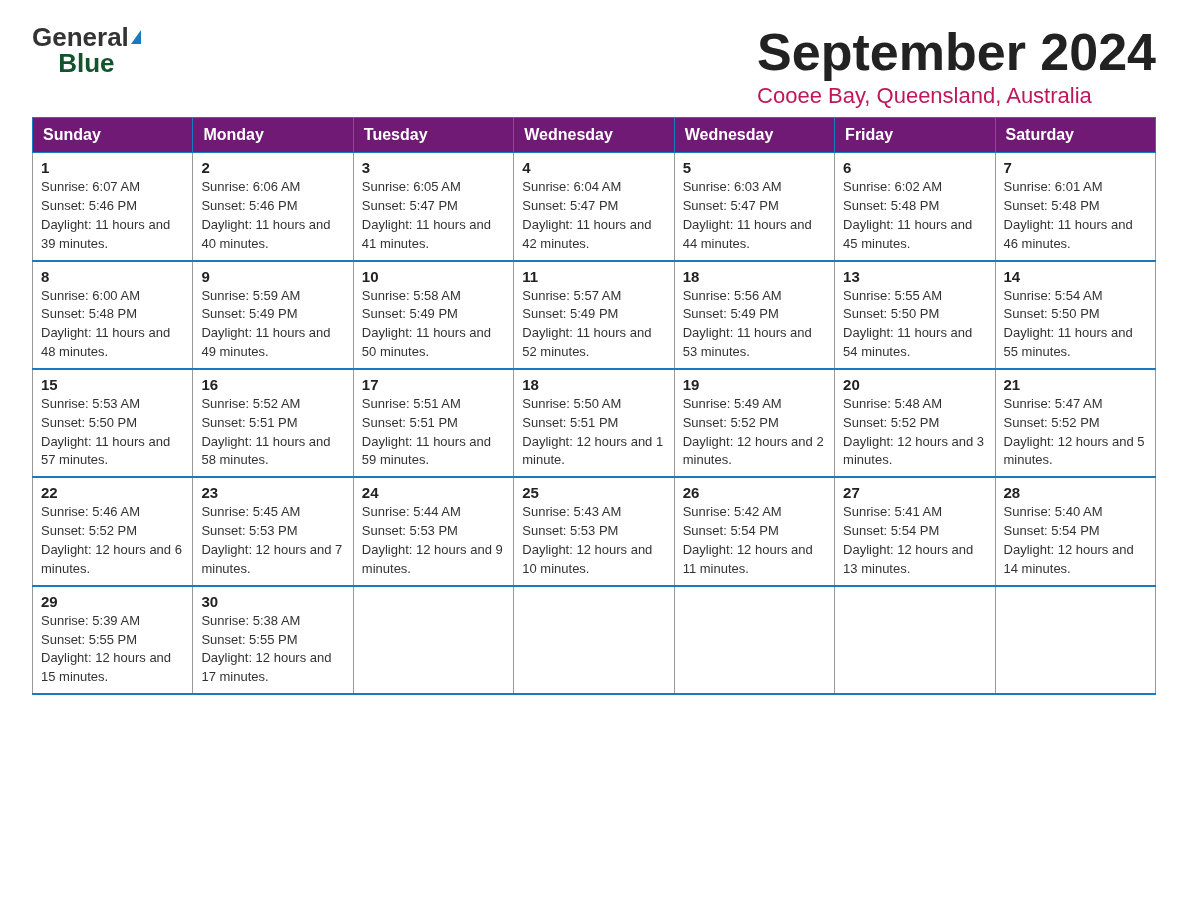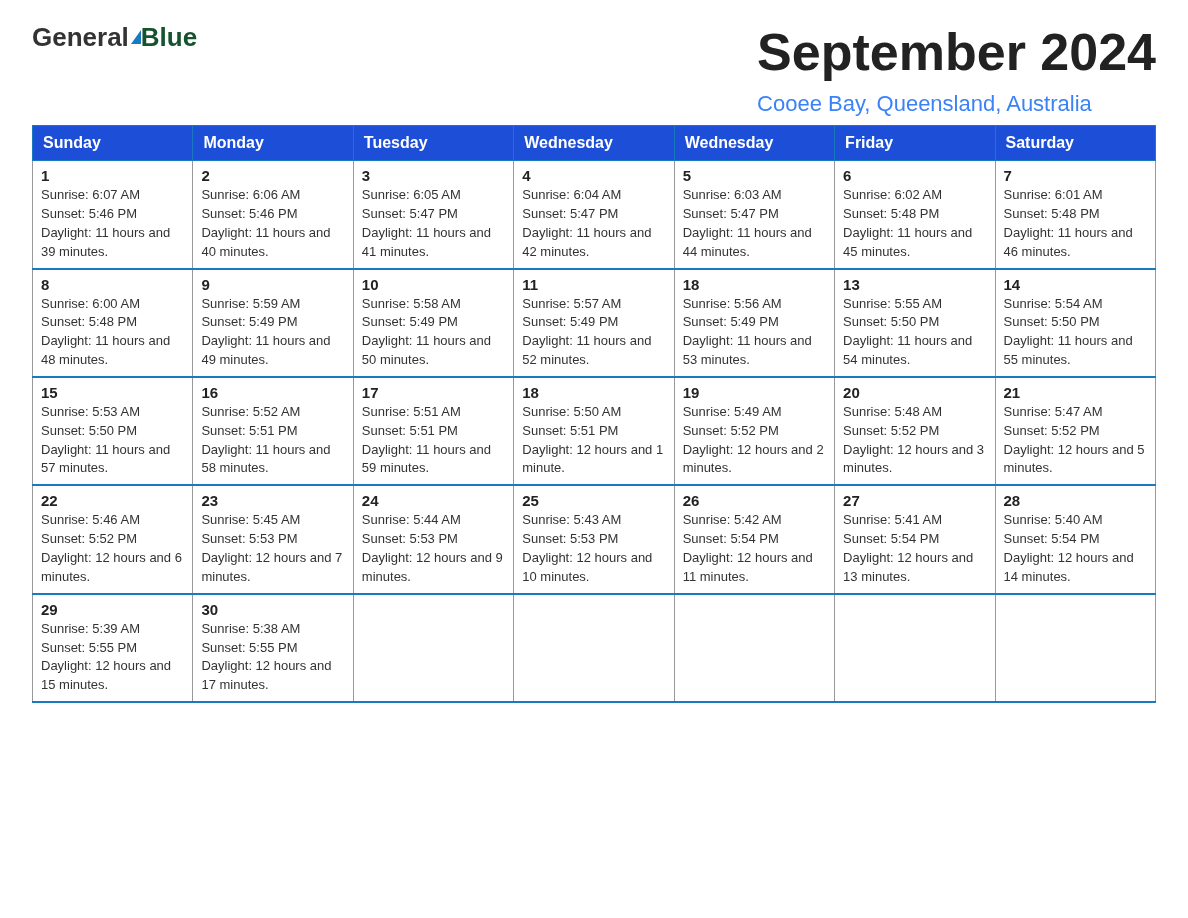--- a/index.html
+++ b/index.html
@@ -11,22 +11,22 @@
       min-height: 918px;
     }
     .header {
       display: flex;
       justify-content: space-between;
       align-items: flex-start;
       margin-bottom: 8px;
     }
     .logo {
       display: flex;
-      flex-direction: row;
-      align-items: flex-end;
+      flex-direction: column;
+      align-items: center;
     }
     .logo-general {
       font-size: 26px;
       font-weight: bold;
       color: #333;
       line-height: 1;
     }
     .logo-blue {
       font-size: 26px;
       font-weight: bold;
@@ -46,30 +46,30 @@
       text-align: left;
     }
     .month-title {
       font-size: 52px;
       font-weight: bold;
       color: #222;
       line-height: 1.1;
     }
     .location {
       font-size: 22px;
-      color: #3b82f6;
-      margin-top: 10px;
+      color: #be185d;
+      margin-top: 2px;
     }
     .calendar {
       width: 100%;
       border-collapse: collapse;
       margin-top: 8px;
     }
     .calendar th {
-      background-color: #1d4ed8;
+      background-color: #701a75;
       color: #fff;
       font-size: 16px;
       font-weight: bold;
       padding: 8px 10px;
       text-align: left;
       border: 1px solid #1a7abf;
     }
     .calendar td {
       vertical-align: top;
       border: 1px solid #999;

